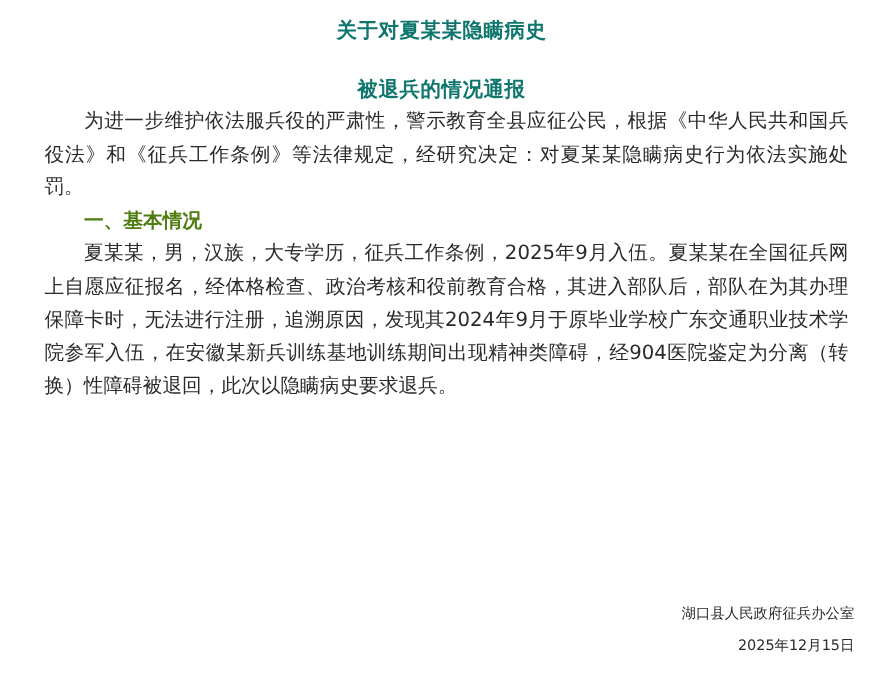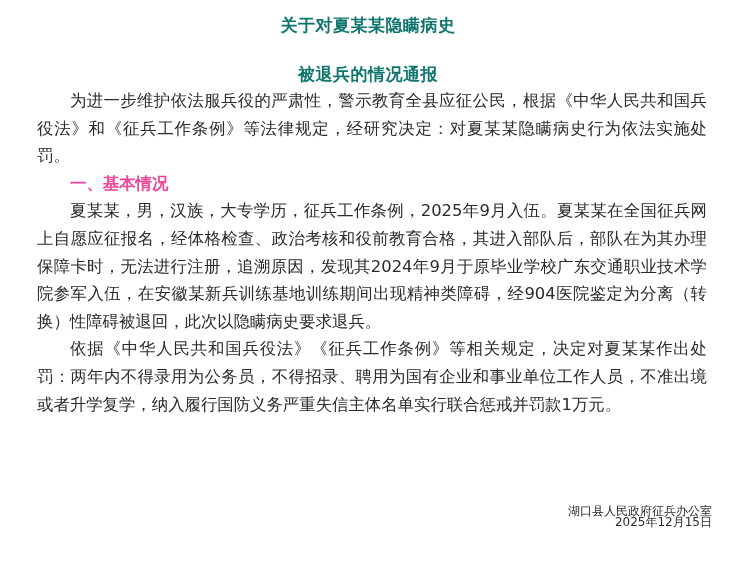--- a/index.html
+++ b/index.html
@@ -5,32 +5,31 @@
   html, body { margin:0; padding:0; background:#ffffff; }
   body { width:736px; height:562px; overflow:hidden; position:relative;
          font-family:"DejaVu Sans", "Liberation Sans", sans-serif; color:#2a2a2a; }
   .title { position:absolute; left:0; width:736px; text-align:center;
            font-size:17px; font-weight:bold; color:#0f766e; letter-spacing:0.5px; }
   .t1 { top:14px; }
   .t2 { top:43px;margin-top:20px; }
   .body { position:absolute; left:37px; width:670px; top:87px;
           font-size:16.4px; line-height:27.6px; text-align:justify; text-justify:inter-character; }
   .body p { margin:0; text-indent:33px; }
-  .body h2 { margin:0; font-size:16.4px; font-weight:bold; text-indent:33px; line-height:27.6px; color:#ec4899; }
+  .body h2 { margin:0; font-size:16.4px; font-weight:bold; text-indent:33px; line-height:27.6px; color:#4d7c0f; }
   .footer { position:absolute; right:24px; text-align:right; font-size:12px; }
   .f1 { top:503px; }
-  .f2 { top:514px; }
+  .f2 { top:530px; }
 </style>
 </head>
 <body>
 
 <div class="title t1">关于对夏某某隐瞒病史</div>
 <div class="title t2">被退兵的情况通报</div>
 
 <div class="body">
   <p>为进一步维护依法服兵役的严肃性，警示教育全县应征公民，根据《中华人民共和国兵役法》和《征兵工作条例》等法律规定，经研究决定：对夏某某隐瞒病史行为依法实施处罚。</p>
   <h2>一、基本情况</h2>
   <p>夏某某，男，汉族，大专学历，征兵工作条例，2025年9月入伍。夏某某在全国征兵网上自愿应征报名，经体格检查、政治考核和役前教育合格，其进入部队后，部队在为其办理保障卡时，无法进行注册，追溯原因，发现其2024年9月于原毕业学校广东交通职业技术学院参军入伍，在安徽某新兵训练基地训练期间出现精神类障碍，经904医院鉴定为分离（转换）性障碍被退回，此次以隐瞒病史要求退兵。</p>
-  <p>依据《中华人民共和国兵役法》《征兵工作条例》等相关规定，决定对夏某某作出处罚：两年内不得录用为公务员，不得招录、聘用为国有企业和事业单位工作人员，不准出境或者升学复学，纳入履行国防义务严重失信主体名单实行联合惩戒并罚款1万元。</p>
 </div>
 
 <div class="footer f1">湖口县人民政府征兵办公室</div>
 <div class="footer f2">2025年12月15日</div>
 
 </body></html>

